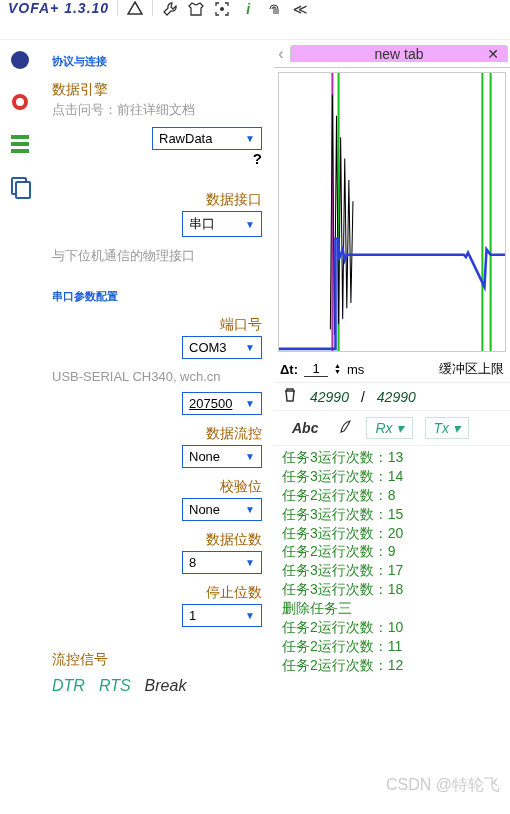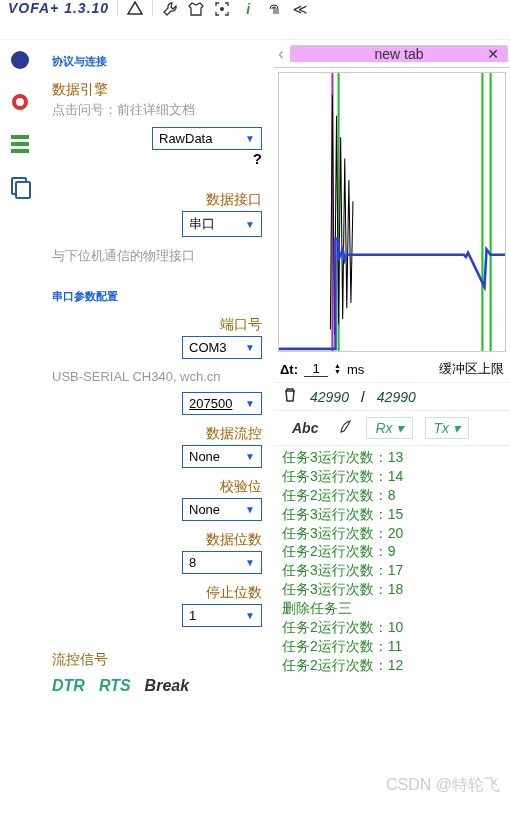--- a/index.html
+++ b/index.html
@@ -24,21 +24,21 @@
 .section-title { color: #1a5fd8; font-weight: bold; font-size: 11px; margin: 4px 0 12px; }
 .field-label { font-size: 14px; color: #a16207; margin-bottom: 2px; }
 .field-hint { font-size: 13px; color: #999; margin-bottom: 8px; }
 .field-row { display: flex; align-items: flex-end; margin-bottom: 10px; flex-direction: column; }
 .field-row .field-label { flex: 1; }
 .select { display: flex; align-items: center; justify-content: space-between; border: 1px solid #1a5fd8; padding: 3px 6px; min-width: 80px; font-size: 13px; cursor: pointer; }
 .select .tri { color: #1a5fd8; font-size: 10px; }
 .select-wide { min-width: 110px; }
 .help-q { margin-left: 10px; font-weight: bold; font-size: 15px; }
 .flow-sig-row { display: flex; gap: 14px; margin-top: 8px; align-items: center; }
-.flow-btn { color: #2ba37a; font-weight: bold; font-style: italic; text-align: center; }
+.flow-btn { color: #2ba37a; font-weight: normal; font-style: italic; text-align: center; }
 .flow-btn.break { color: #333; font-style: italic; }
 .underline { text-decoration: underline; }
 .right-panel { flex: 1; display: flex; flex-direction: column; }
 .tab-bar { display: flex; align-items: center; height: 28px; border-bottom: 1px solid #ccc; }
 .tab-pre { width: 14px; text-align: center; color: #999; }
 .tab { flex: 1; display: flex; align-items: center; justify-content: center; gap: 30px; font-size: 14px; color: #333; position: relative; border: 1px solid #ccc; border-bottom: none; margin: 0 2px; border-radius: 3px 3px 0 0; background: #f0abfc; }
 .tab .close { cursor: pointer; font-size: 14px; position: absolute; right: 8px; }
 .chart-area { height: 280px; border: 1px solid #ccc; margin: 4px; position: relative; background: #fff; overflow: hidden; }
 .chart-svg { width: 100%; height: 100%; }
 .dt-row { display: flex; align-items: center; padding: 4px 6px; font-size: 13px; gap: 6px; }

